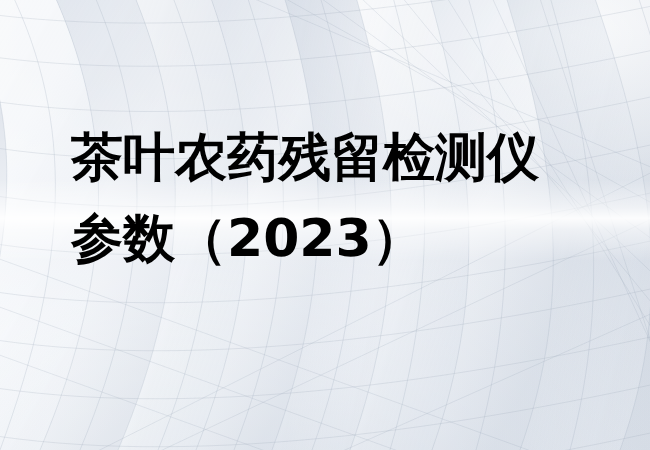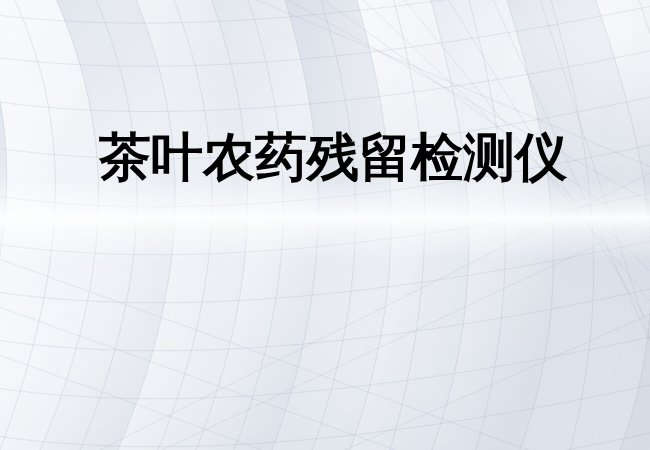--- a/index.html
+++ b/index.html
@@ -72,21 +72,20 @@
     opacity: 0.85;
   }
 
   
   #headline {
     position: absolute;
     left: 71px;
     top: 118px;
     width: 520px;
     z-index: 5;
-    margin-left: 28px;
   }
   .head-line {
     display: block;
     color: #000000;
     font-family: "DejaVu Sans", "Liberation Sans", sans-serif;
     font-weight: 700;
     font-size: 52px;
     line-height: 81px;
     letter-spacing: 0px;
     white-space: nowrap;
@@ -190,15 +189,16 @@
       <path d="M 120,470 L 700,196"></path>
       <path d="M 60,470 L 700,148"></path>
       <path d="M 300,470 L 700,292"></path>
     </g>
   </svg>
 
   <div class="bg-layer" id="bg-specular"></div>
 
   <div id="headline">
     <span class="head-line">茶叶农药残留检测仪</span>
+    <span class="head-line">参数（2023）</span>
   </div>
 
 </div>
 
 </body></html>

